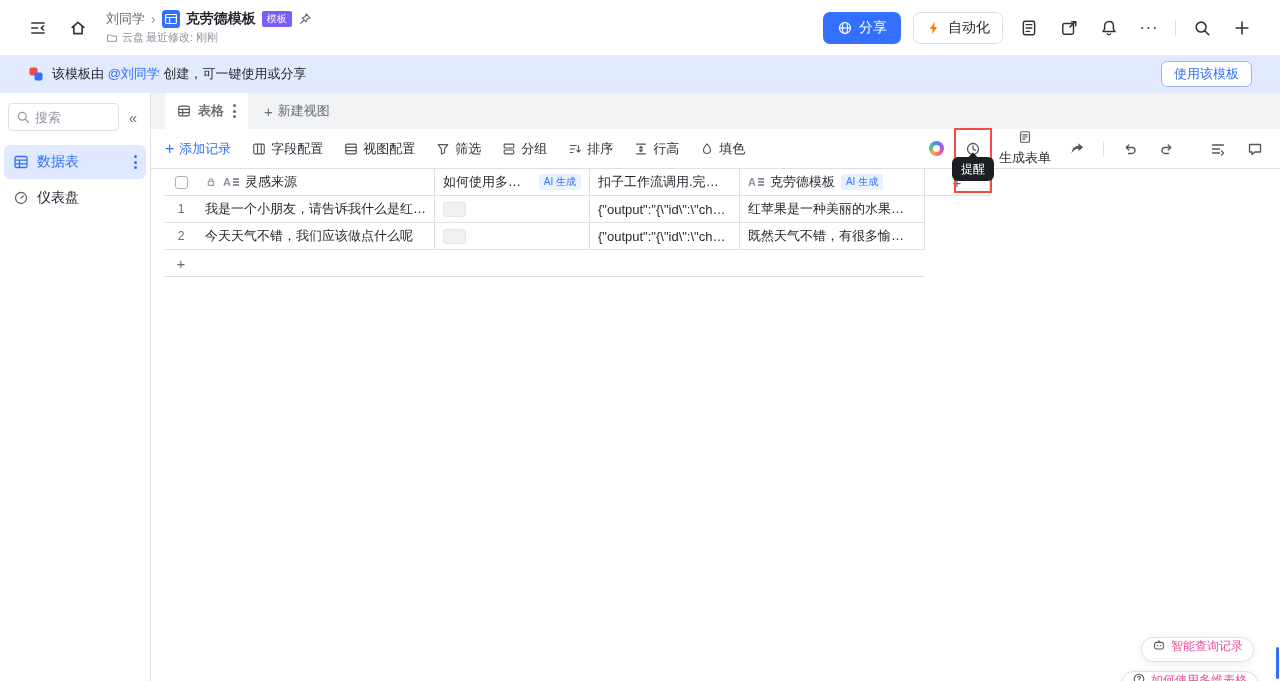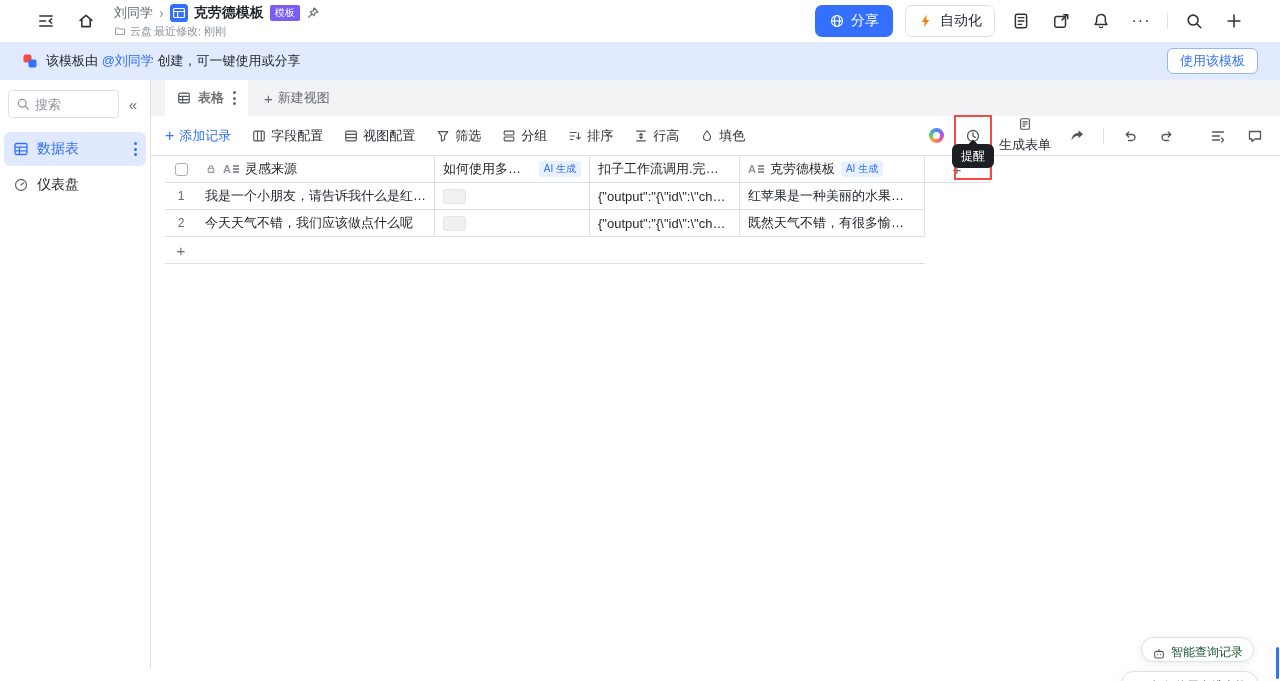--- a/index.html
+++ b/index.html
@@ -8,40 +8,40 @@
     font-family:"Liberation Sans","DejaVu Sans",sans-serif;color:#1f2329;}
   .page{position:relative;width:1280px;height:681px;background:#fff;}
   button{background:none;border:none;font-family:inherit;cursor:pointer;color:inherit;padding:0;}
   svg{display:block;}
   .i{width:16px;height:16px;flex-shrink:0;}
   .i12{width:12px;height:12px;flex-shrink:0;}
   .i14{width:14px;height:14px;flex-shrink:0;}
   .i18{width:18px;height:18px;flex-shrink:0;}
 
   
-  .topbar{height:42px;display:flex;align-items:center;justify-content:space-between;padding:0 32px;background:#fff;}
+  .topbar{height:55px;display:flex;align-items:center;justify-content:space-between;padding:0 24px;background:#fff;}
   .tb-left{display:flex;align-items:center;gap:12px;}
   .ib{width:28px;height:28px;display:flex;align-items:center;justify-content:center;color:#2f3338;border-radius:6px;}
   .crumb{display:flex;flex-direction:column;justify-content:center;margin-left:2px;}
   .crumb-l1{display:flex;align-items:center;gap:6px;font-size:14px;}
   .crumb-user{color:#646a73;font-size:13px;text-decoration:none;}
   .chev{color:#8f959e;font-size:14px;}
   .doc-title{font-weight:600;color:#1f2329;}
   .tpl-badge{background:#7b5cf5;color:#fff;font-size:10px;line-height:16px;height:16px;padding:0 5px;border-radius:2px;}
   .pin{color:#646a73;}
   .crumb-l2{display:flex;align-items:center;gap:2px;font-size:11px;color:#8f959e;margin-top:2px;}
   .loc{display:flex;align-items:center;gap:4px;}
   .tb-right{display:flex;align-items:center;gap:12px;}
   .btn-share{height:32px;padding:0 14px;background:#3370ff;color:#fff;border-radius:7px;display:flex;align-items:center;gap:6px;font-size:14px;}
   .btn-auto{height:32px;padding:0 12px;background:#fff;border:1px solid #dee0e3;border-radius:7px;display:flex;align-items:center;gap:6px;font-size:14px;color:#1f2329;}
   .more-h{font-size:16px;letter-spacing:1px;color:#2f3338;line-height:1;}
   .vdiv{width:1px;height:16px;background:#dee0e3;}
 
   
-  .banner{height:38px;background:#e1eaff;display:flex;align-items:center;justify-content:space-between;padding:0 22px;}
+  .banner{height:38px;background:#e1eaff;display:flex;align-items:center;justify-content:space-between;padding:0 28px;}
   .banner-left{display:flex;align-items:center;gap:8px;font-size:13px;}
   .mention{color:#3370ff;text-decoration:none;}
   .btn-use{height:26px;padding:0 12px;background:#fff;border:1px solid #94b4fb;border-radius:6px;color:#3370ff;font-size:13px;}
 
   
   .content{display:flex;height:588px;}
   .sidebar{width:151px;flex-shrink:0;border-right:1px solid #dee0e3;padding-top:10px;background:#fff;}
   .search-row{display:flex;align-items:center;gap:5px;padding:0 8px;}
   .search-box{flex:1;height:28px;border:1px solid #dee0e3;border-radius:4px;display:flex;align-items:center;gap:5px;padding:0 7px;color:#8f959e;background:#fff;}
   .search-box input{border:none;outline:none;width:100%;font-size:13px;color:#1f2329;background:transparent;}
@@ -102,21 +102,21 @@
   .tf-lines i{width:6px;height:1.4px;background:currentColor;display:block;}
   .ai-badge{font-size:10px;color:#3370ff;background:#e8f1ff;border-radius:3px;height:16px;line-height:16px;padding:0 5px;flex-shrink:0;}
   .h-label{white-space:nowrap;overflow:hidden;text-overflow:ellipsis;}
   .row-num{color:#646a73;font-size:12px;}
   .cell-text{white-space:nowrap;overflow:hidden;text-overflow:ellipsis;color:#1f2329;}
   .mini-chip{width:23px;height:15px;background:#eff0f2;border:1px solid #e3e5e9;border-radius:3px;flex-shrink:0;}
   .addrow{width:760px;height:27px;border-bottom:1px solid #dee0e3;display:flex;align-items:center;}
   .addrow .plus-sm{width:32px;text-align:center;color:#646a73;font-size:15px;}
 
   
-  .float-btn{position:absolute;display:flex;align-items:flex-end;gap:5px;height:25px;padding:0 10px;background:#fff;border:1px solid #dee0e3;border-radius:13px;font-size:12px;color:#14532d;box-shadow:0 2px 8px rgba(31,35,41,.08);}
+  .float-btn{position:absolute;display:flex;align-items:flex-start;gap:5px;height:25px;padding:0 10px;background:#fff;border:1px solid #dee0e3;border-radius:13px;font-size:12px;color:#ec4899;box-shadow:0 2px 8px rgba(31,35,41,.08);}
   .float-btn svg{color:#51565d;}
   .fb-query{right:26px;bottom:19px;}
   .fb-help{right:22px;bottom:-15px;}
   .scroll-thumb{position:absolute;right:1px;bottom:2px;width:3px;height:32px;background:#3370ff;border-radius:2px;}
 </style>
 </head>
 <body>
 
 <div class="page">
 

